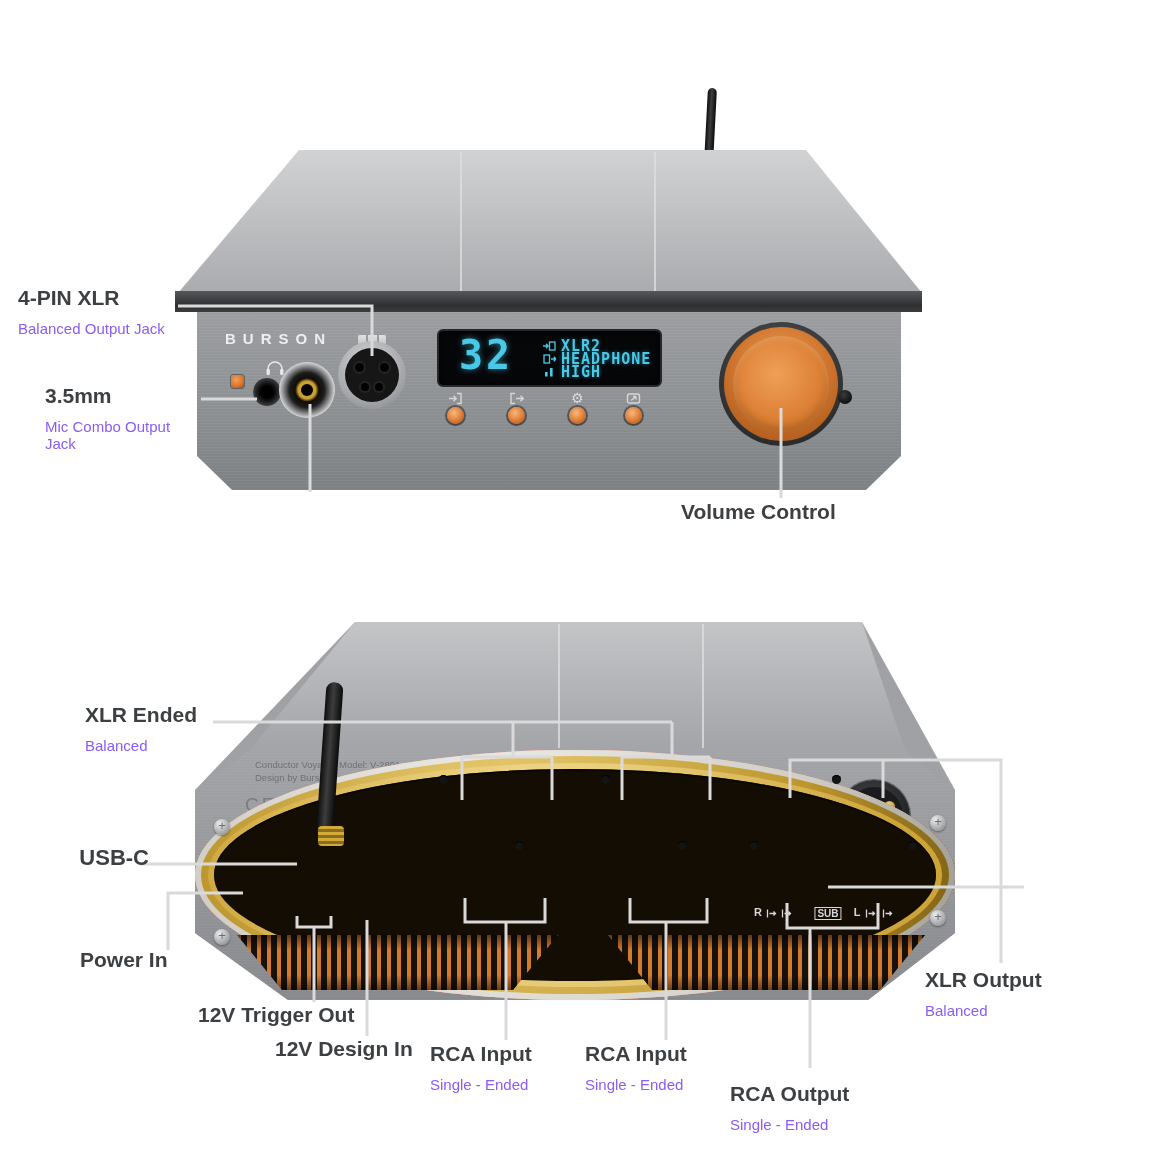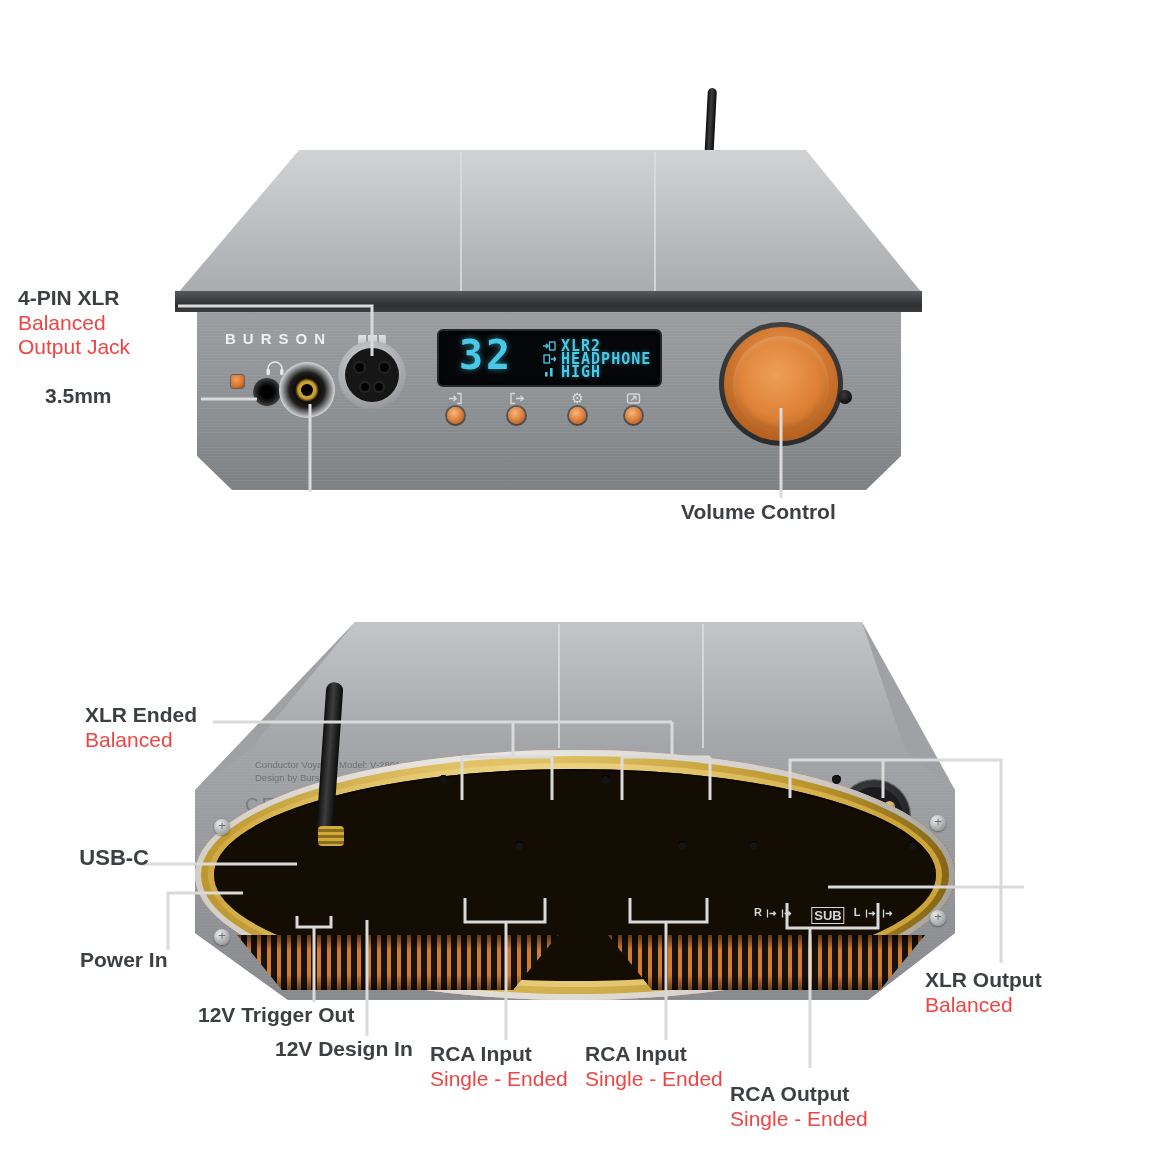--- a/index.html
+++ b/index.html
@@ -4,21 +4,21 @@
 <style>
   html,body{margin:0;padding:0;background:#fff}
   #canvas{position:relative;width:1160px;height:1160px;background:#fff;
           font-family:"Liberation Sans",sans-serif;overflow:hidden}
   .abs{position:absolute}
   .cir{position:absolute;border-radius:50%}
 
   
   .lab{position:absolute;text-align:left;color:#3d4043;z-index:40}
   .lab .t{font-size:21px;font-weight:bold;line-height:1.08}
-  .lab .s{font-size:21px;color:#ef4444;line-height:1.18;margin-top:1px}
+  .lab .s{font-size:15px;color:#8b5cf6;line-height:1.18;margin-top:10px}
   .lab.right{text-align:right}
 
   
   .f-top{left:178px;top:150px;width:744px;height:143px;
     clip-path:polygon(121px 0,628px 0,744px 143px,0 143px);
     background:linear-gradient(180deg,#d0d2d4 0%,#c3c5c7 35%,#a9abae 100%)}
   .seam{position:absolute;width:2px;background:#dcdee0;opacity:.8}
   .f-strip{left:175px;top:291px;width:747px;height:21px;
     background:linear-gradient(180deg,#55575a,#2d2f31 70%,#3a3c3e)}
   .f-face{left:197px;top:312px;width:704px;height:178px;
@@ -79,21 +79,21 @@
         background:radial-gradient(circle at 45% 35%,#45474a,#202123 70%);box-shadow:0 0 0 1px rgba(0,0,0,.4)}
   .xlrm .f{position:absolute;inset:7px;border-radius:50%;background:#1b1b1d}
   .xlrm .p{position:absolute;width:11px;height:11px;border-radius:50%;
         background:radial-gradient(circle at 40% 32%,#f2d67d,#bb922e 70%,#8a681a)}
   .latch{position:absolute;width:30px;height:14px;border-radius:3px;
         background:repeating-linear-gradient(90deg,rgba(0,0,0,0) 0 9px,#9b9c9e 9px 11px),
                    linear-gradient(180deg,#e4e5e6,#b8b9bb);box-shadow:inset 0 0 0 1px #96979a}
   .gbox{position:absolute;border:2px solid rgba(228,230,232,.65);border-radius:14px}
   .pctr{position:absolute;transform:translateX(-50%);font-weight:bold;font-size:11px;color:#5d6064}
   .pout{position:absolute;transform:translateX(-50%);font-weight:bold;font-size:11px;color:#d5d7d9}
-  .subbox{border:1.5px solid #d5d7d9;padding:0 2px;font-size:13px}
+  .subbox{border:1.5px solid #d5d7d9;padding:0 2px;font-size:10px}
   .screw{position:absolute;width:16px;height:16px;border-radius:50%;
         background:radial-gradient(circle at 35% 30%,#eceded,#a8aaad 60%,#7f8184);
         box-shadow:0 1px 2px rgba(0,0,0,.4)}
   .screw::before{content:"+";position:absolute;left:0;top:-1px;width:16px;height:16px;
         text-align:center;line-height:16px;color:#6a6c6f;font-size:13px}
   .bscrew{position:absolute;width:9px;height:9px;border-radius:50%;background:#141414;box-shadow:inset 0 1px 1px #000}
   .tjack{position:absolute;width:17px;height:17px;border-radius:50%;
         background:radial-gradient(circle,#000 25%,#18181a 50%,#3d3f41 78%,#1e1f21 100%)}
   .tjack::after{content:"";position:absolute;inset:5px;border-radius:50%;background:#000}
   .dcjack{position:absolute;width:34px;height:34px;border-radius:50%;
@@ -437,20 +437,21 @@
     <path d="M828,887 H1024"></path>
     <path d="M790,798 V760 H1001 V963 M883,798 V760"></path>
   </svg>
 
   <div class="lab" style="left:18px;top:287px;width:156px">
     <div class="t">4-PIN XLR</div>
     <div class="s">Balanced Output Jack</div>
   </div>
   <div class="lab" style="left:45px;top:385px;width:160px">
     <div class="t">3.5mm</div>
+    <div class="s"><span>Mic Combo Output</span><br><span>Jack</span></div>
   </div>
   <div class="lab" style="left:681px;top:501px;width:200px">
     <div class="t">Volume Control</div>
   </div>
 
   <div class="lab" style="left:85px;top:704px;width:156px">
     <div class="t">XLR Ended</div>
     <div class="s">Balanced</div>
   </div>
   <div class="lab right" style="left:46px;top:846px;width:103px">

